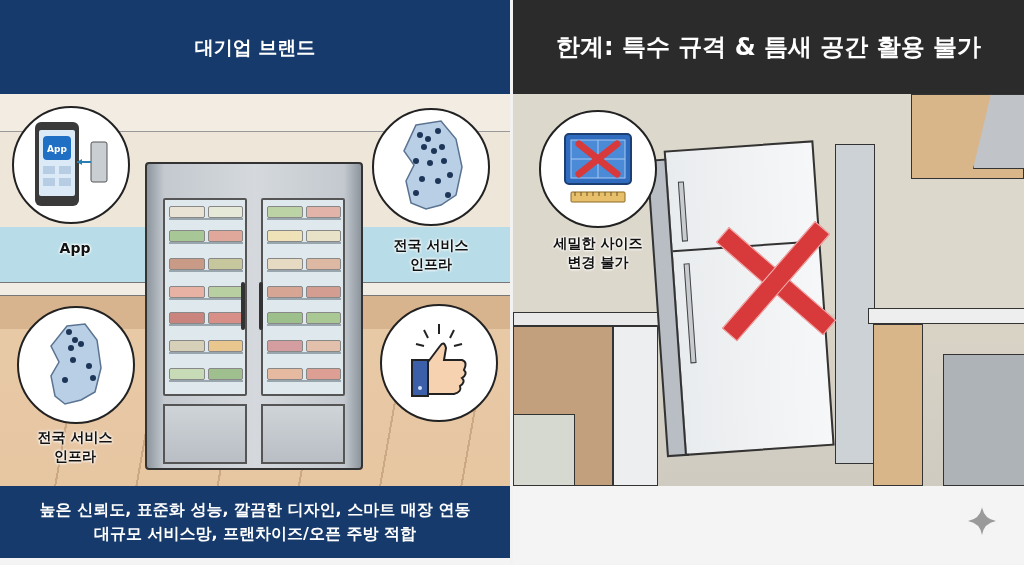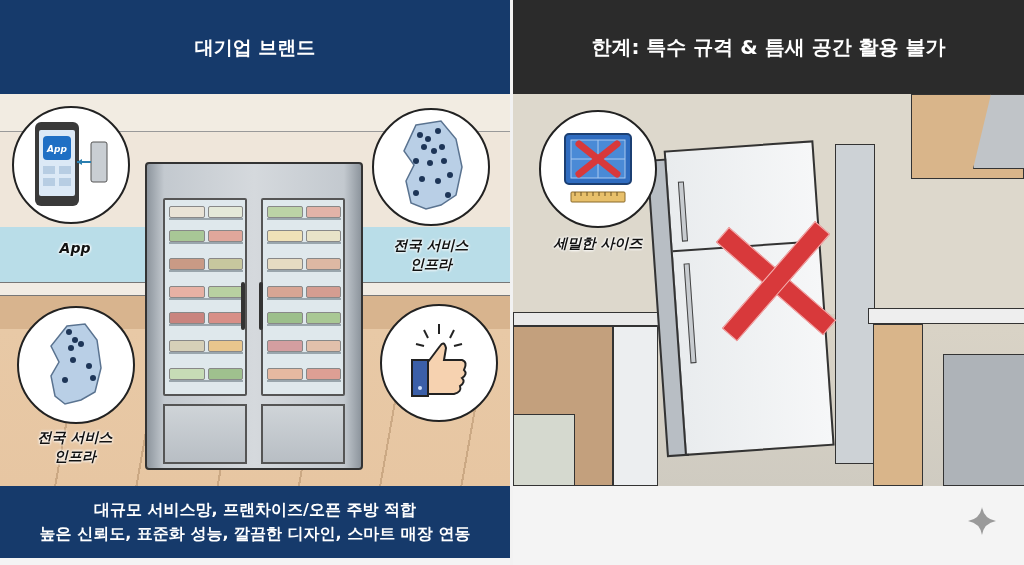--- a/index.html
+++ b/index.html
@@ -6,23 +6,23 @@
   html, body { width: 1024px; height: 565px; overflow: hidden; background: #f4f4f4; }
   body { font-family: "DejaVu Sans", sans-serif; position: relative; }
 
   .panel { position: absolute; top: 0; height: 565px; overflow: hidden; }
   .panel.left { left: 0; width: 510px; }
   .panel.right { left: 513px; width: 511px; }
   .divider { position: absolute; left: 510px; top: 0; width: 3px; height: 565px; background: #f2f2f2; }
 
   .header { position: absolute; left: 0; top: 0; width: 100%; height: 94px; display: flex; flex-direction: column; align-items: center; justify-content: center; color: #fff; font-weight: bold; text-align: center; }
   .left .header { background: #163a6b; font-size: 19px; line-height: 31px; }
-  .right .header { background: #2b2b2b; font-size: 20px; }
-
-  .scene { position: absolute; left: 0; top: 94px; width: 100%; height: 392px; overflow: hidden; font-style: italic; }
+  .right .header { background: #2b2b2b; font-size: 24px; }
+
+  .scene { position: absolute; left: 0; top: 94px; width: 100%; height: 392px; overflow: hidden; }
   .left .scene { background: linear-gradient(#efe6da 0%, #efe6da 34%, #b9dde8 34%, #b9dde8 50%, #d8b48e 50%, #d8b48e 60%, #e8c9a6 60%, #e7c6a2 100%); }
   .right .scene { background: linear-gradient(#b89c7a 0%, #c9b9a0 30%, #d9d3c6 60%, #cfcbc1 100%); }
 
   .footer { position: absolute; left: 0; top: 486px; width: 100%; height: 72px; display: flex; flex-direction: column; align-items: center; justify-content: center; color: #fff; font-weight: bold; font-size: 16px; line-height: 24px; text-align: center; }
   .left .footer { background: #163a6b; }
   .right .footer { background: #2b2b2b; }
   .bottom-strip { position: absolute; left: 0; top: 558px; width: 100%; height: 7px; background: #f4f4f4; }
 
   
   .counter-l { position: absolute; left: 0; top: 188px; width: 100%; height: 14px; background: #f1ece4; border-top: 1px solid #777; border-bottom: 1px solid #777; }
@@ -227,22 +227,22 @@
             <line x1="68" y1="26" x2="60" y2="28"></line>
         </g>
         <rect x="18" y="42" width="16" height="36" fill="#3b5fa8" stroke="#222" stroke-width="2"></rect>
         <circle cx="26" cy="70" r="2" fill="#cfe2ff"></circle>
         <path d="M34 44 L46 28 Q50 22 52 30 L50 42 L68 42 Q74 44 70 52 Q74 56 68 60 Q72 64 66 68 Q68 74 60 76 L34 76 Z" fill="#f6d2b0" stroke="#222" stroke-width="2"></path>
       </svg>
     </div>
   </div>
 
   <footer class="footer">
+    <div>높은 신뢰도, 표준화 성능, 깔끔한 디자인, 스마트 매장 연동</div>
     <div>대규모 서비스망, 프랜차이즈/오픈 주방 적합</div>
-    <div>높은 신뢰도, 표준화 성능, 깔끔한 디자인, 스마트 매장 연동</div>
   </footer>
   <div class="bottom-strip"></div>
 </section>
 
 <div class="divider"></div>
 
 <section class="panel right">
   <header class="header">
     <div>한계: 특수 규격 &amp; 틈새 공간 활용 불가</div>
   </header>
@@ -286,20 +286,21 @@
           <line x1="40" y1="68" x2="40" y2="72"></line>
             <line x1="46" y1="68" x2="46" y2="72"></line>
             <line x1="52" y1="68" x2="52" y2="72"></line>
           <line x1="58" y1="68" x2="58" y2="72"></line>
             <line x1="64" y1="68" x2="64" y2="72"></line>
         </g>
       </svg>
     </div>
     <div class="badge-label" style="left:15px;top:140px">
       <div>세밀한 사이즈</div>
+      <div>변경 불가</div>
     </div>
   </div>
 
   <div class="bottom-strip"></div>
 </section>
 
 <svg class="sparkle" viewBox="0 0 28 28">
   <path d="M14 0 Q16 12 28 14 Q16 16 14 28 Q12 16 0 14 Q12 12 14 0 Z" fill="#9a9a9a"></path>
 </svg>
 

